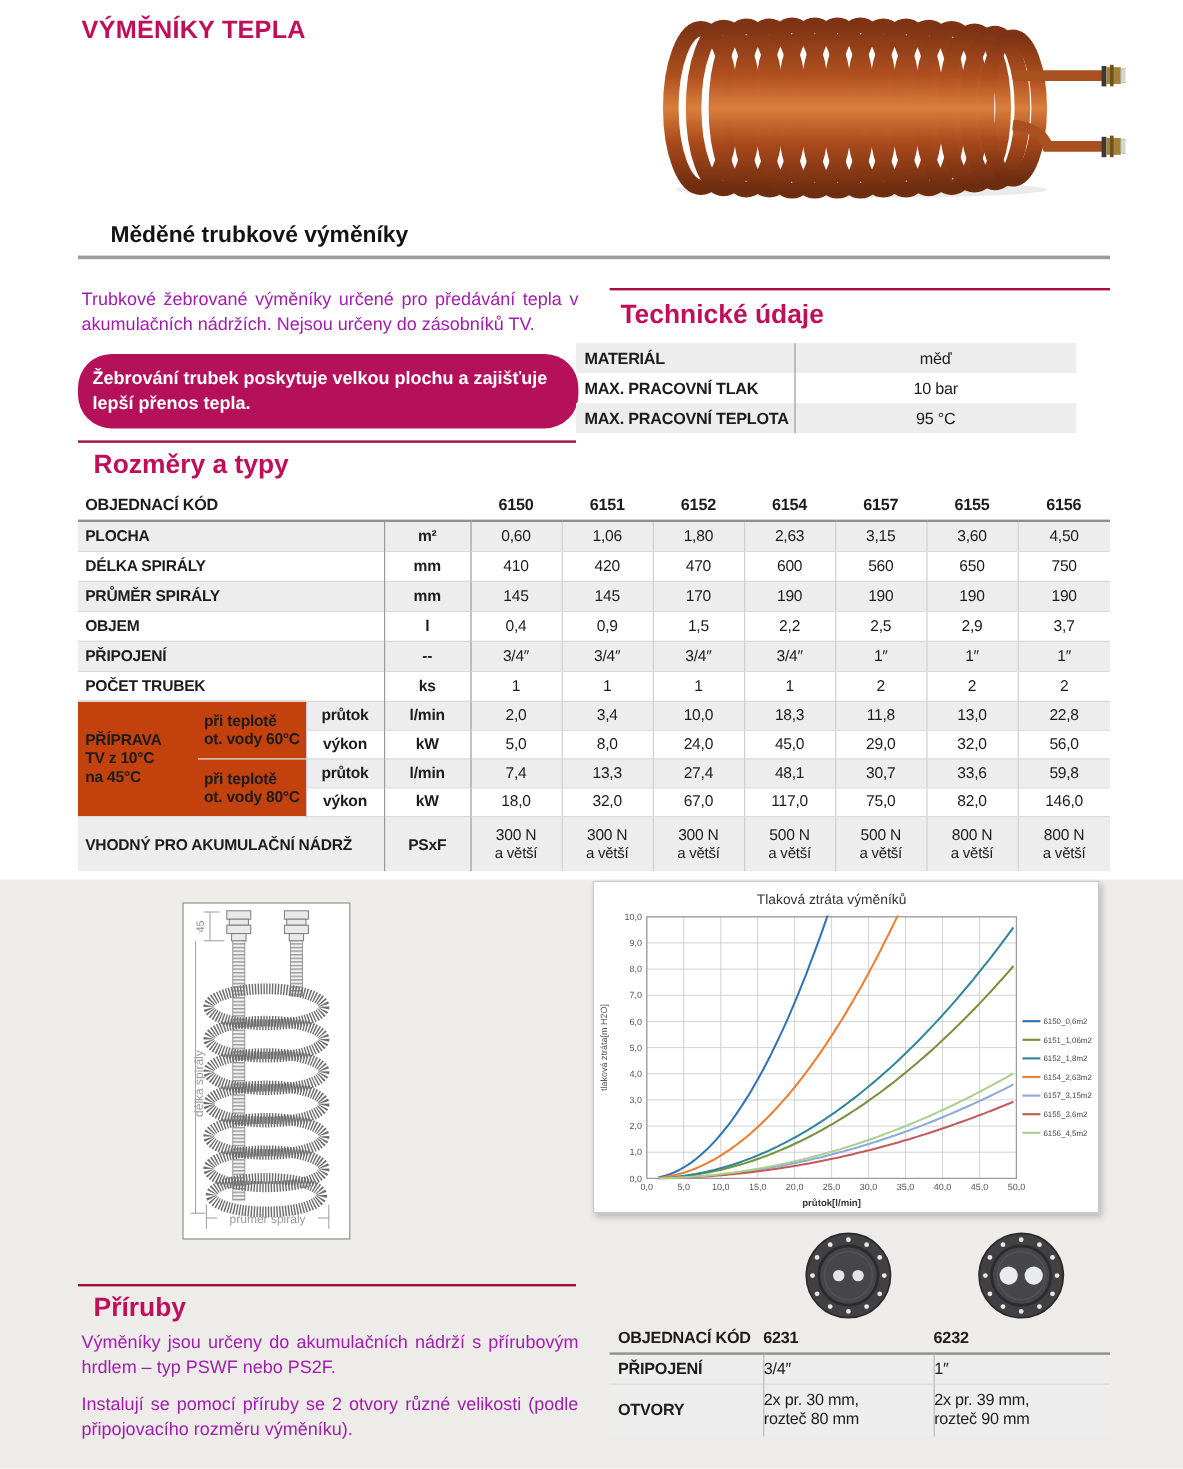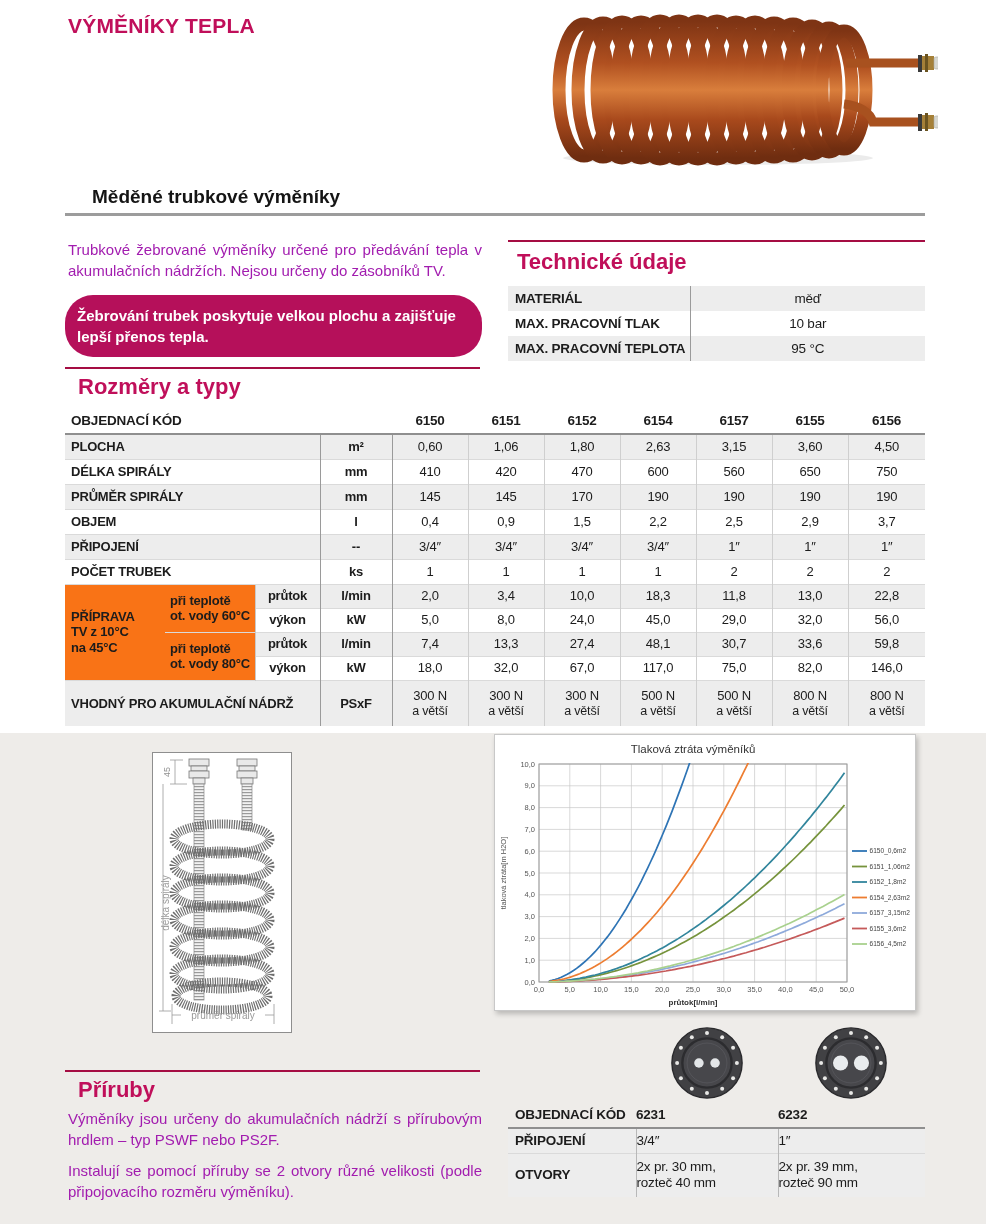--- a/index.html
+++ b/index.html
@@ -27,21 +27,21 @@
   .tech .lab{font-weight:700;text-align:left;padding-left:7px;}
   .tech .val{text-align:center;border-left:1px solid #9a9a9a;}
   
   .main{width:860px;font-size:13px;}
   .main td{height:25px;text-align:center;border-top:1px solid #dadada;}
   .main tr.hd td{border:none;border-bottom:2px solid #8f8f8f;font-weight:700;font-size:13.5px;height:26px;}
   .main .lab{text-align:left;padding-left:6px;font-weight:600;}
   .main td.u{border-left:1px solid #9a9a9a;border-right:1px solid #9a9a9a;font-weight:600;}
   .main td.v{border-left:1px solid #cfcfcf;}
   .main td.v:first-of-type{border-left:none;}
-  .main td.ws{background:#f97316;}
+  .main td.ws{background:#c2410c;}
   .main td.subc{text-align:center;font-weight:600;border-left:1px solid #c9c9c9;}
   .main tr.pr td{height:24px;}
   .main tr.vh td{height:46px;}
   .main .l2{font-size:12.5px;}
   .mline span{display:block;}
   
   .flg{width:417px;font-size:13.5px;}
   .flg td{height:25px;text-align:left;border-top:1px solid #dadada;}
   .flg tr.hd td{border:none;border-bottom:2px solid #8f8f8f;height:26px;}
   .flg tr.hd .code{font-weight:700;}
@@ -105,21 +105,21 @@
   </g>
 </svg>
 
 <div class="abs section-title" style="left:68px;top:186px;">Měděné trubkové výměníky</div>
 <div class="abs rule-gray" style="left:65px;top:213px;width:860px;"></div>
 <div class="abs para" style="left:68px;top:239px;width:414px;">Trubkové žebrované výměníky určené pro předávání tepla v akumulačních nádržích. Nejsou určeny do zásobníků TV.</div>
 <div class="abs hibox" style="left:65px;top:295px;width:417px;">Žebrování trubek poskytuje velkou plochu a zajišťuje lepší přenos tepla.</div>
 
 <div class="abs rule-red" style="left:508px;top:240px;width:417px;"></div>
 <div class="abs h2" style="left:517px;top:249px;">Technické údaje</div>
-<table class="abs tech" style="left:508px;top:286px;">
+<table class="abs tech" style="left:480px;top:286px;">
   <colgroup>
       <col style="width:182px">
       <col style="width:235px">
     </colgroup>
   <tbody id="tech-body">
       <tr class="g">
         <td class="lab">MATERIÁL</td>
         <td class="val">měď</td>
       </tr>
       <tr>
@@ -506,21 +506,21 @@
       </tr>
       <tr class="g">
         <td class="lab">PŘIPOJENÍ</td>
         <td class="v">3/4″</td>
         <td class="v">1″</td>
       </tr>
       <tr class="g tall">
         <td class="lab">OTVORY</td>
         <td class="v mline">
           <span>2x pr. 30 mm,</span>
-          <span>rozteč 40 mm</span>
+          <span>rozteč 80 mm</span>
         </td>
         <td class="v mline">
           <span>2x pr. 39 mm,</span>
           <span>rozteč 90 mm</span>
         </td>
       </tr>
     </tbody>
 </table>
 
 </body></html>

